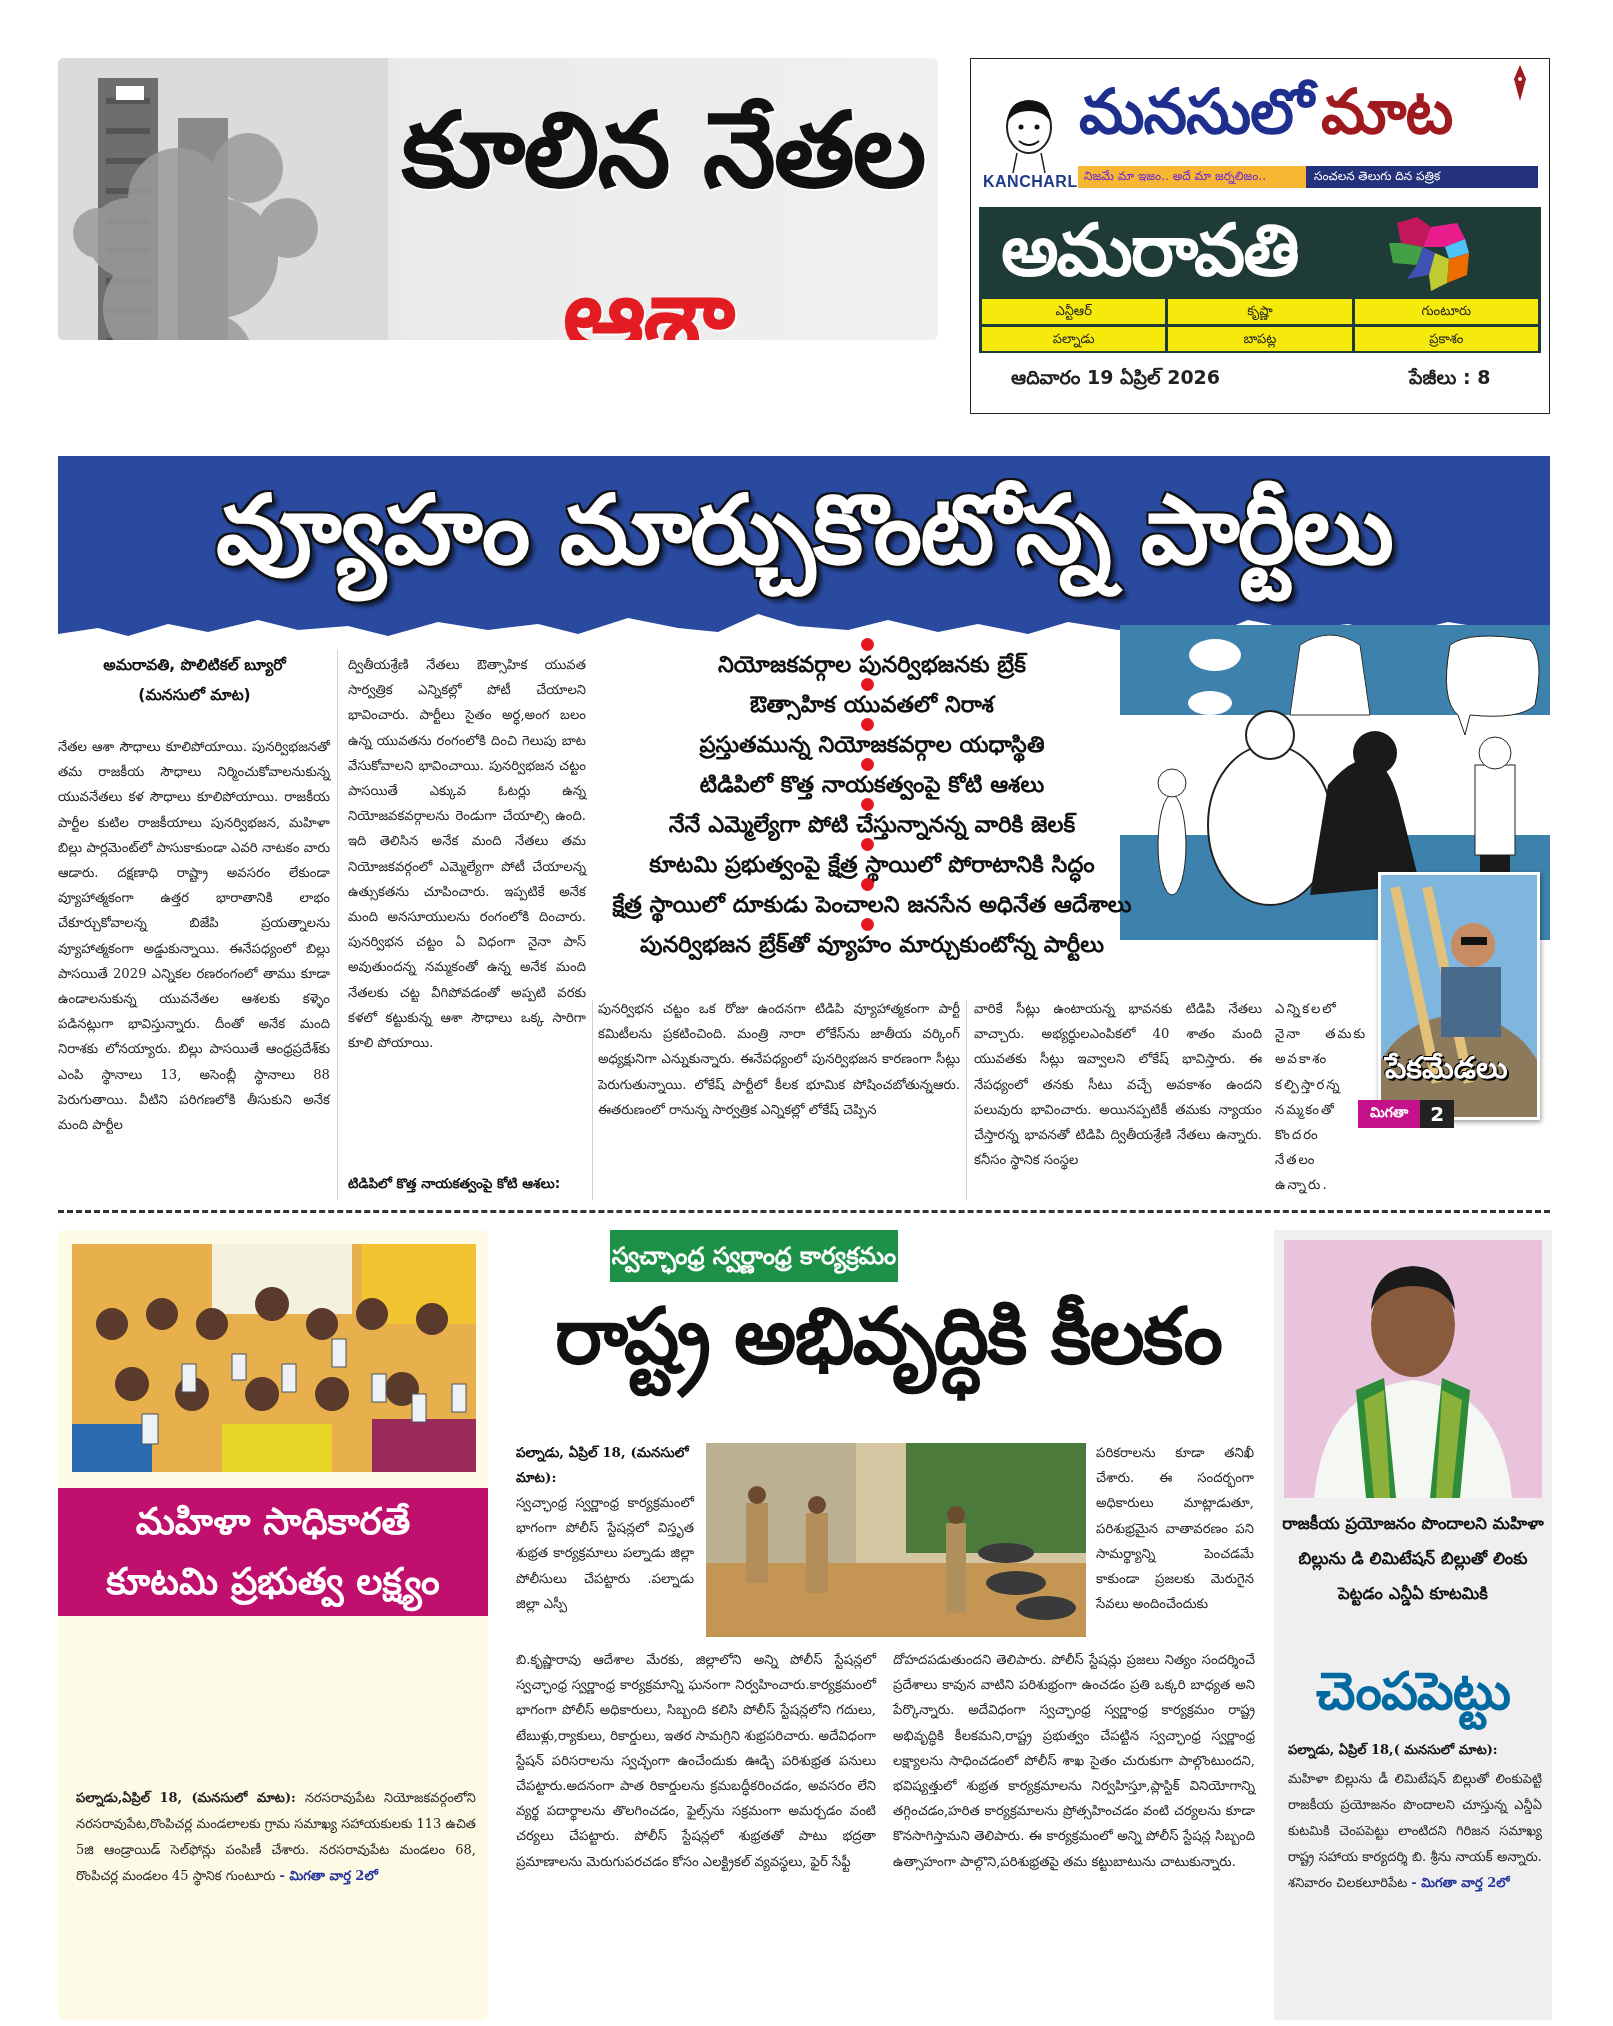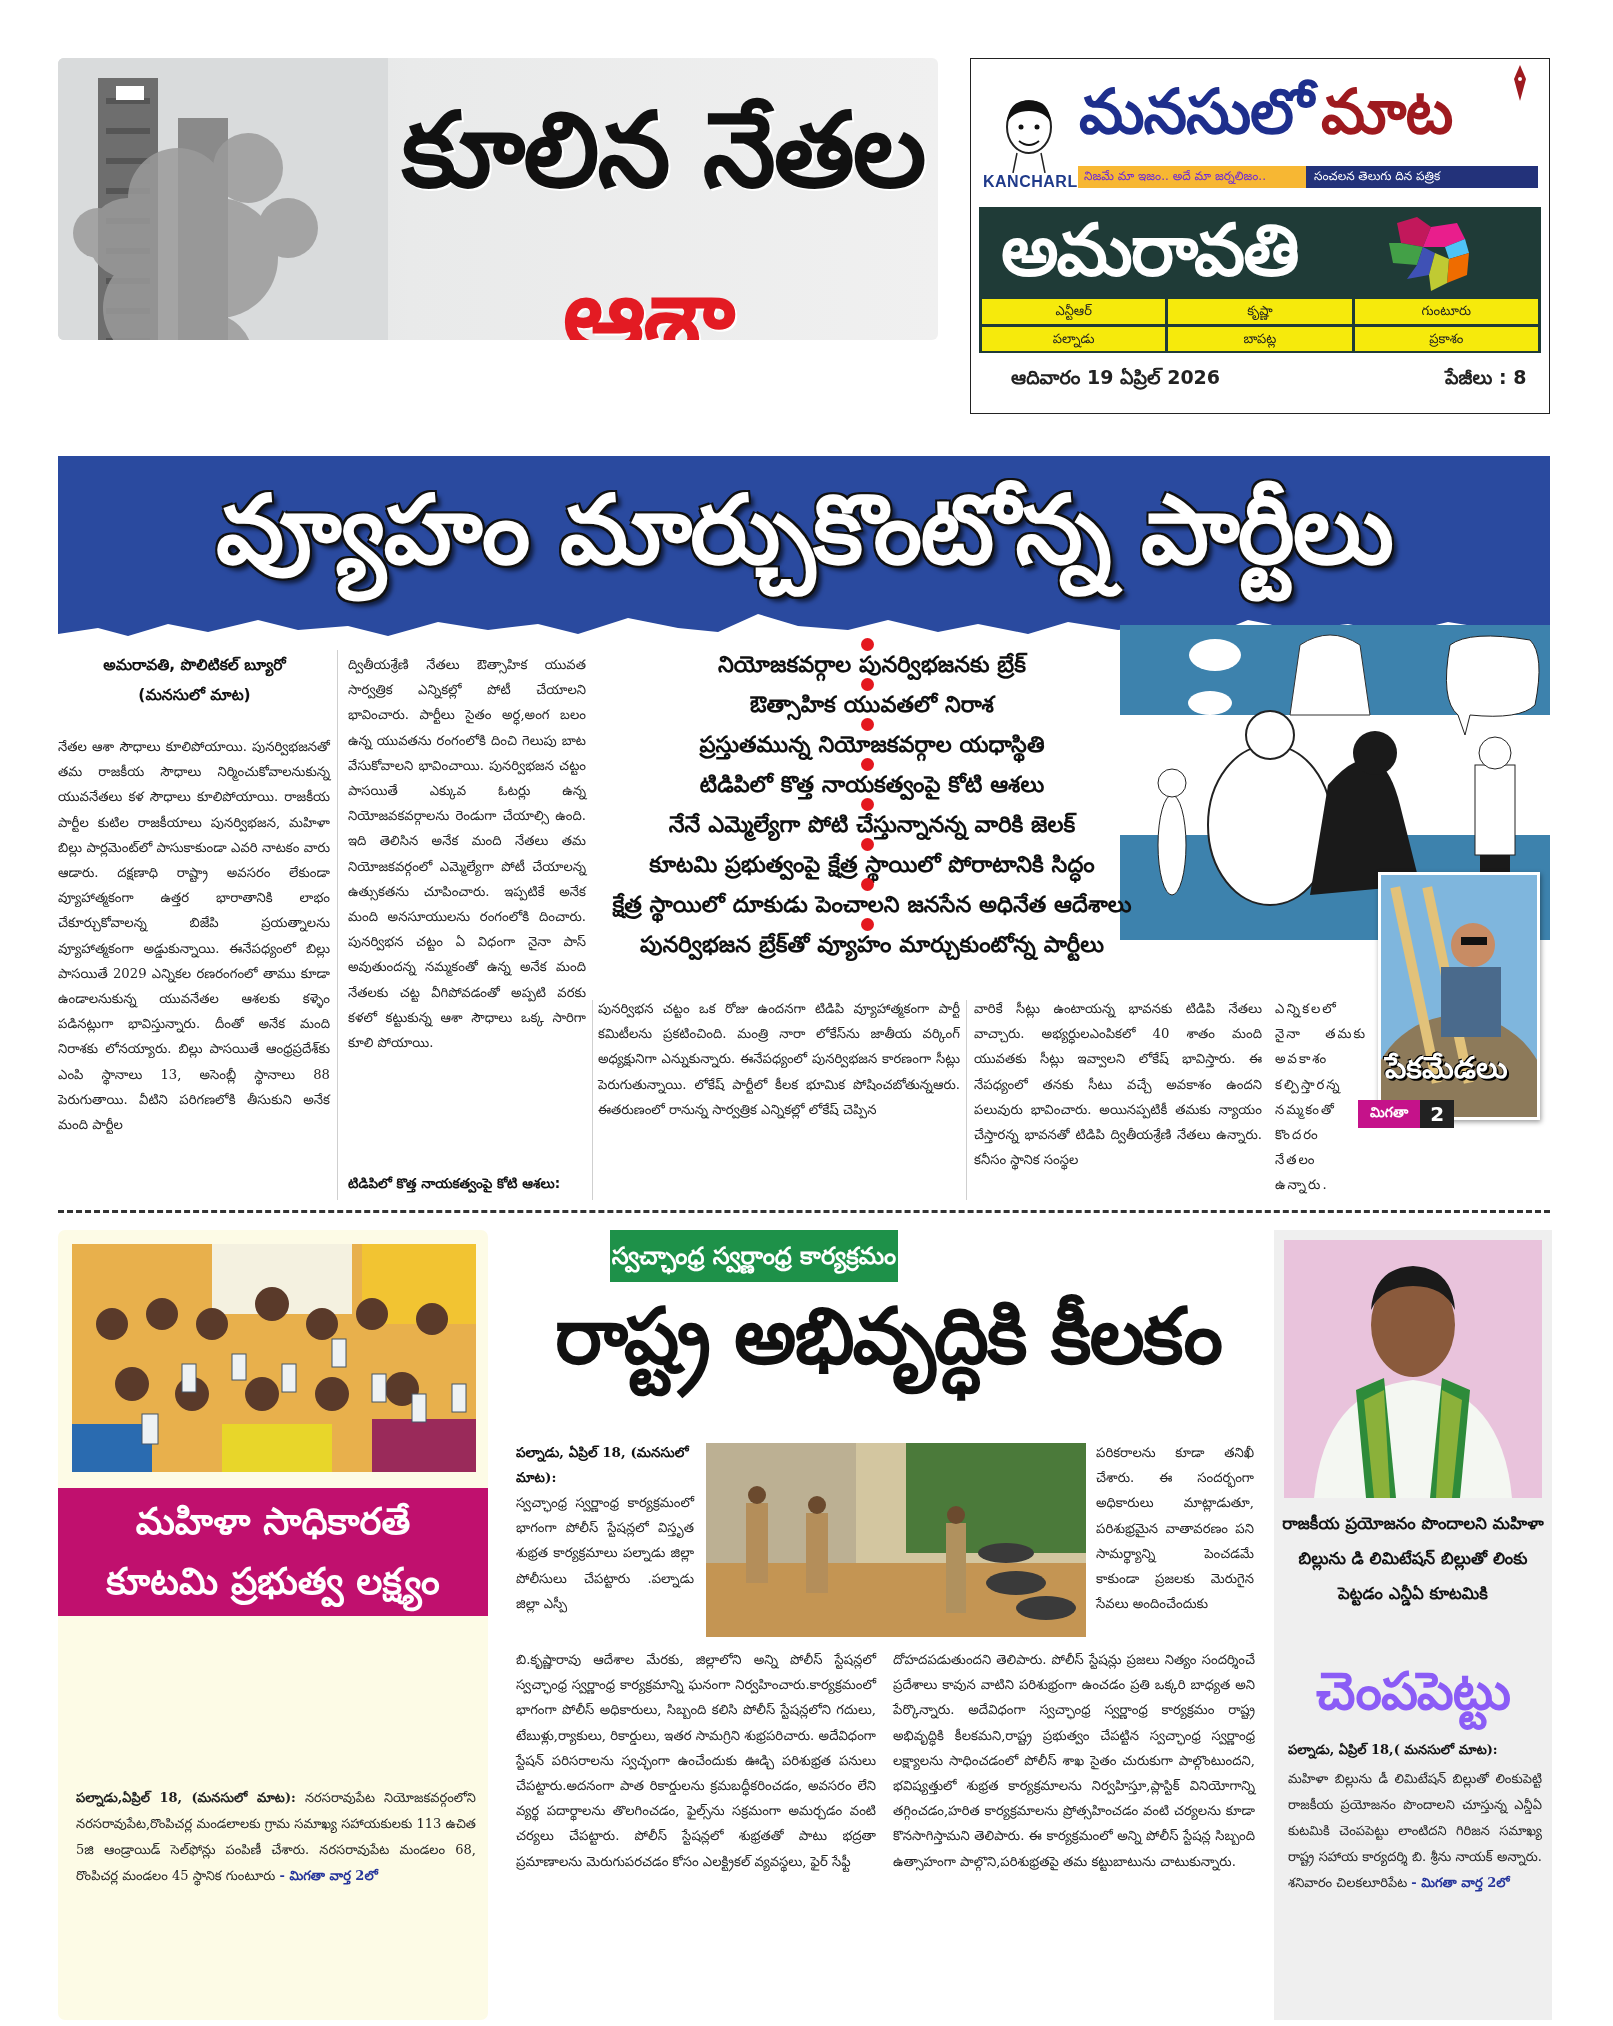--- a/index.html
+++ b/index.html
@@ -21,21 +21,21 @@
   #paper-name-2 { left: 350px; top: 22px; font-size: 62px; font-weight: bold; color: #9e1a1f; line-height: 1; letter-spacing: -1px; }
   #pen-icon { left: 540px; top: 6px; width: 18px; height: 36px; }
   #tagline-left { left: 107px; top: 107px; width: 228px; height: 22px; background: #f7b733; font-size: 12px; color: #6d28d9; padding: 3px 6px; white-space: nowrap; overflow: hidden; }
   #tagline-right { left: 335px; top: 107px; width: 232px; height: 22px; background: #23327a; font-size: 12px; color: #fff; padding: 3px 8px; white-space: nowrap; overflow: hidden; }
   #edition-band { left: 8px; top: 148px; width: 562px; height: 90px; background: #1f3b37; }
   #edition-name { left: 22px; top: 4px; font-size: 72px; font-weight: bold; color: #fff; line-height: 1.1; letter-spacing: -2px; }
   #region-map { left: 408px; top: 6px; width: 84px; height: 82px; }
   #districts { left: 8px; top: 238px; width: 562px; height: 56px; background: #1f3b37; display: grid; grid-template-columns: 1fr 1fr 1fr; grid-template-rows: 1fr 1fr; gap: 3px; padding: 2px 3px; }
   .district { background: #f6ea0c; font-size: 13px; text-align: center; line-height: 23px; color: #222; }
   #issue-date { left: 40px; top: 307px; font-size: 19px; font-weight: bold; color: #222; }
-  #pages-count { left: 438px; top: 307px; font-size: 19px; font-weight: bold; color: #222; margin-left: 36px; }
+  #pages-count { left: 438px; top: 307px; font-size: 19px; font-weight: bold; color: #222; }
 
   
   #banner { left: 58px; top: 456px; width: 1492px; height: 190px; background: #2a4a9f; overflow: hidden; }
   #banner-title { left: 0; top: 22px; width: 1492px; text-align: center; font-size: 96px; font-weight: bold; color: #fff; letter-spacing: -2px; line-height: 1.1;
     text-shadow: -2px -2px 0 #111, 2px -2px 0 #111, -2px 2px 0 #111, 2px 2px 0 #111, 5px 5px 4px rgba(0,0,0,.6); }
   #banner-torn { left: 0; top: 150px; width: 1492px; height: 45px; }
 
   
   .col-text { font-family: "DejaVu Serif", serif; font-size: 13.2px; line-height: 25.2px; color: #222; text-align: justify; }
   #byline { left: 62px; top: 650px; width: 265px; text-align: center; font-size: 15.5px; font-weight: bold; line-height: 30px; color: #111; }
@@ -79,21 +79,21 @@
   #c-dateline { left: 516px; top: 1440px; width: 178px; font-family: "DejaVu Serif", serif; font-size: 13.5px; font-weight: bold; line-height: 25px; color: #111; }
   #c-col1-top { left: 516px; top: 1490px; width: 178px; }
   #c-col1-rest { left: 516px; top: 1647px; width: 360px; }
   #c-col2-top { left: 1096px; top: 1440px; width: 158px; }
   #c-col2-rest { left: 893px; top: 1647px; width: 362px; }
 
   
   #leader-box { left: 1274px; top: 1230px; width: 278px; height: 790px; background: #efefef; }
   #leader-photo { left: 10px; top: 10px; width: 258px; height: 258px; background: #e9c3dc; overflow: hidden; }
   #leader-caption { left: 8px; top: 276px; width: 262px; text-align: center; font-size: 16.5px; font-weight: bold; line-height: 35px; color: #111; }
-  #leader-headline { left: 8px; top: 430px; width: 262px; text-align: center; font-size: 52px; font-weight: bold; color: #8b5cf6; line-height: 1.2; letter-spacing: -1px; }
+  #leader-headline { left: 8px; top: 430px; width: 262px; text-align: center; font-size: 52px; font-weight: bold; color: #0369a1; line-height: 1.2; letter-spacing: -1px; }
   #leader-dateline { left: 14px; top: 512px; width: 254px; font-family: "DejaVu Serif", serif; font-size: 13px; font-weight: bold; color: #111; }
   #leader-body { left: 14px; top: 536px; width: 254px; font-family: "DejaVu Serif", serif; font-size: 13px; line-height: 26px; text-align: justify; color: #222; }
 
   .cont-link { color: #25349b; font-weight: bold; }
 </style>
 </head>
 <body>
 
 <div id="hero" class="abs">
   <svg id="hero-building" class="abs" viewBox="0 0 330 370">

